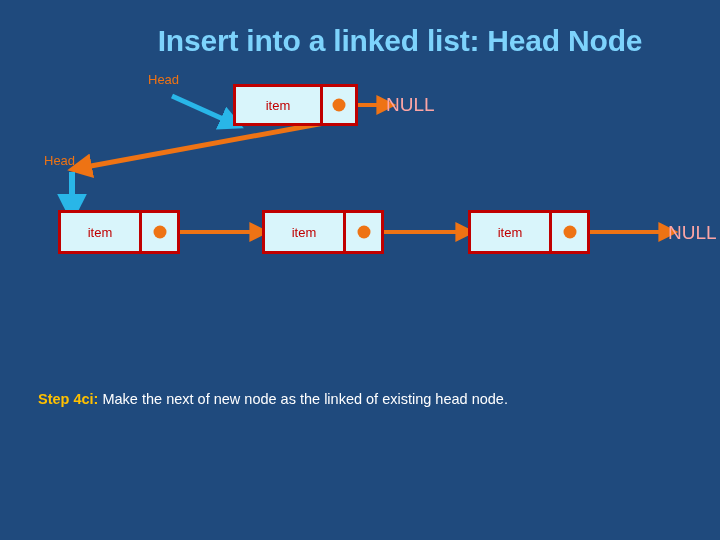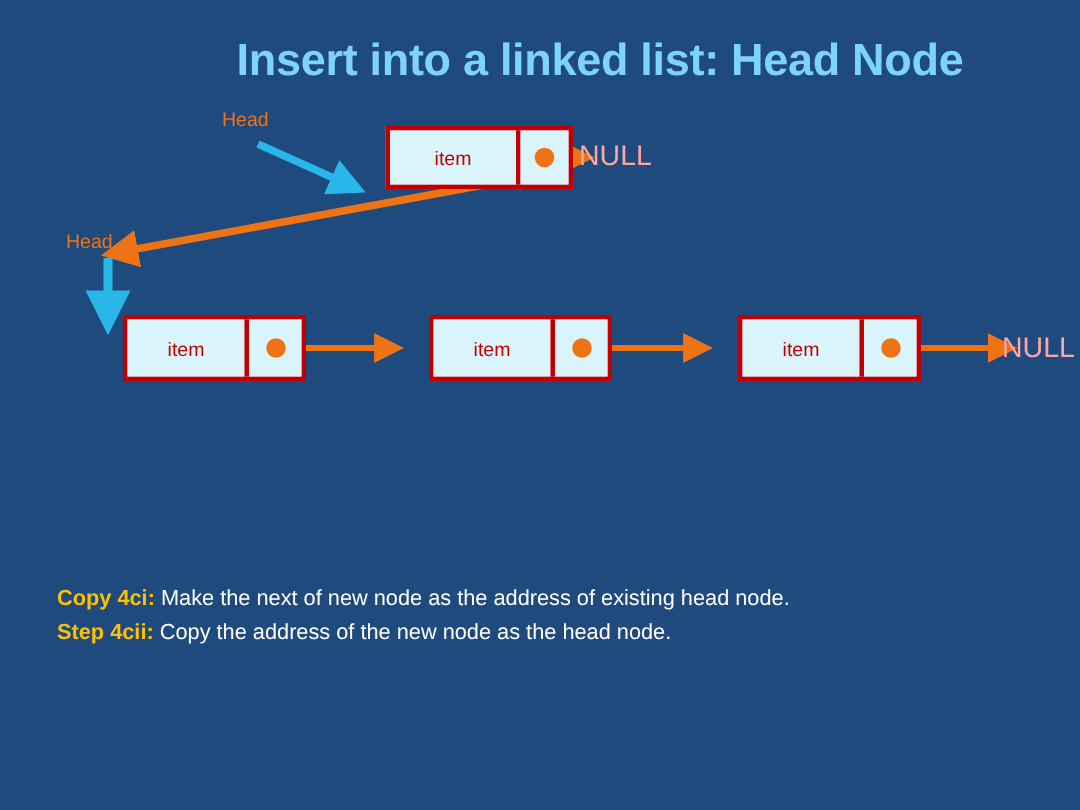--- a/index.html
+++ b/index.html
@@ -34,24 +34,23 @@
     letter-spacing: -0.2px;
     white-space: nowrap;
     margin-left: 40px;
   }
 
   
   .node {
     position: absolute;
     box-sizing: border-box;
     border: 3px solid #c00000;
-    background: #f9a8d4;
+    background: #701a75;
     display: flex;
     align-items: stretch;
-    margin-left: 24px;
   }
   .node .data-cell {
     flex: 1 1 auto;
     display: flex;
     align-items: center;
     justify-content: center;
     color: #c00000;
     font-size: 13px;
     background: #d9f5fb;
   }
@@ -184,20 +183,17 @@
     <div class="divider"></div>
     <div class="ptr-cell" style="width:35px;">
       <span class="ptr-dot"></span>
     </div>
   </div>
 
   <div class="null-label" style="left:668px; top:222px;">NULL</div>
 
   <div id="steps">
     <div>
-      <span class="step-key">Copy 4ci:</span><span> Make the next of new node as the address of existing head node.</span>
-    </div>
-    <div>
-      <span class="step-key">Step 4cii:</span><span> Copy the address of the new node as the head node.</span>
+      <span class="step-key">Step 4ci:</span><span> Make the next of new node as the linked of existing head node.</span>
     </div>
   </div>
 
 </div>
 
 </body></html>

